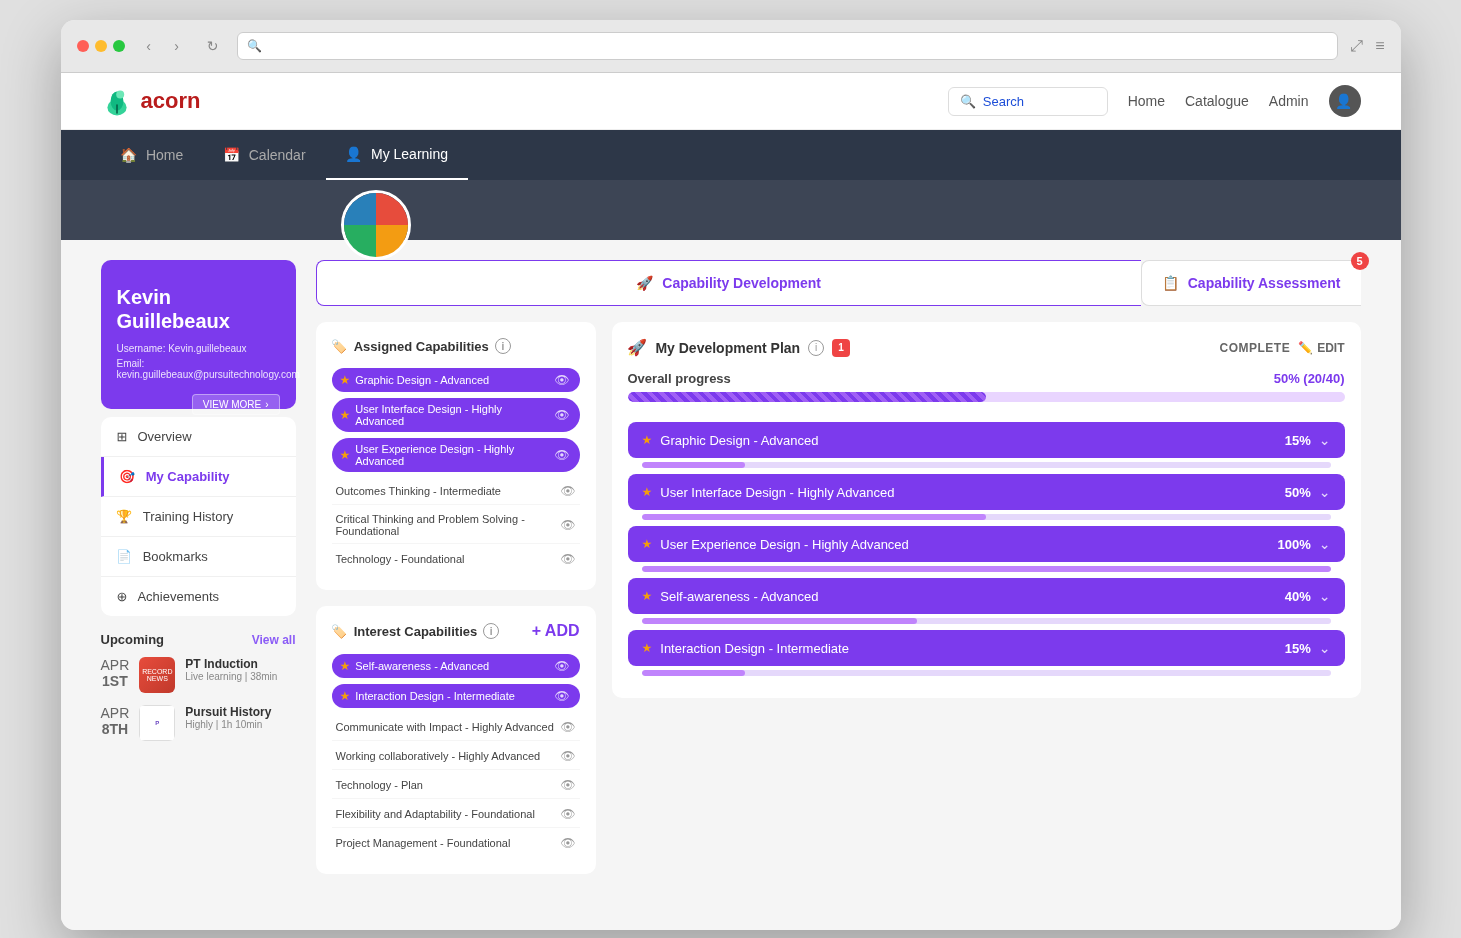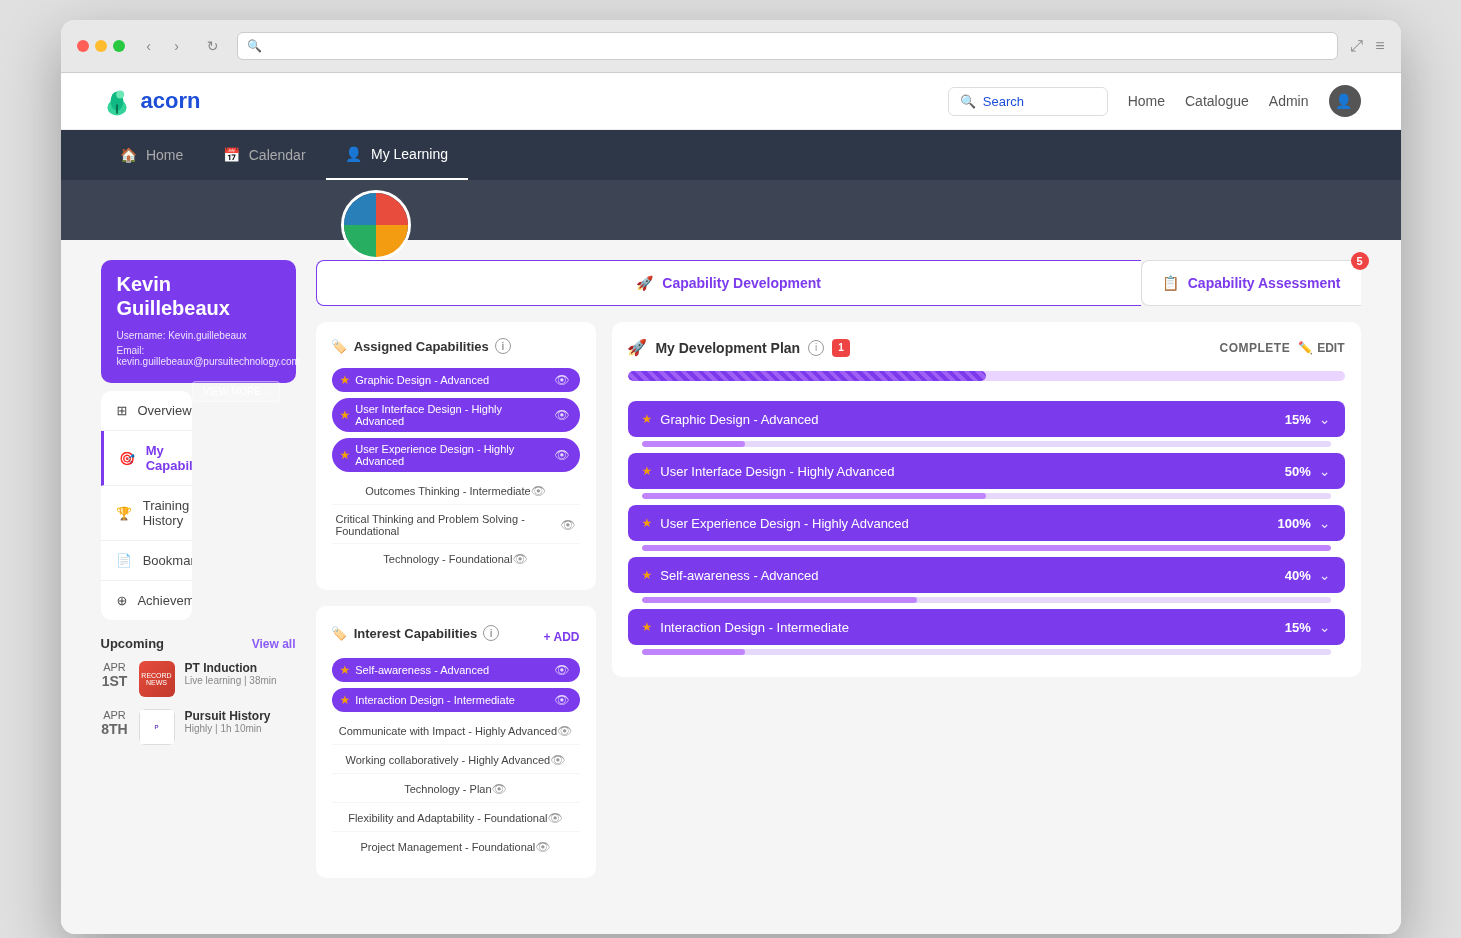--- a/index.html
+++ b/index.html
@@ -63,21 +63,21 @@
     
     .app-header {
       background: white;
       padding: 12px 40px;
       display: flex;
       align-items: center;
       border-bottom: 1px solid #eee;
     }
     .logo {
       display: flex; align-items: center; gap: 8px;
-      font-size: 22px; font-weight: 700; color: #1d4ed8;
+      font-size: 22px; font-weight: 700; color: #b91c1c;
     }
     .logo-icon {
       width: 32px; height: 32px;
     }
     .header-right {
       margin-left: auto;
       display: flex;
       align-items: center;
       gap: 20px;
     }
@@ -159,21 +159,21 @@
     }
 
     
     .sidebar {
       width: 195px;
       flex-shrink: 0;
     }
     .profile-card {
       background: #7c3aed;
       border-radius: 10px;
-      padding: 12px 16px;
+      padding: 25px 16px;
       color: white;
       margin-bottom: 4px;
     }
     .profile-name {
       font-size: 20px;
       font-weight: 700;
       line-height: 1.2;
       margin-bottom: 10px;
     }
     .profile-meta {
@@ -236,21 +236,21 @@
       gap: 10px;
       align-items: flex-start;
       margin-bottom: 12px;
     }
     .upcoming-date {
       font-size: 10px;
       text-align: center;
       color: #666;
       min-width: 28px;
     }
-    .upcoming-date .month { font-size: 11px; text-transform: uppercase; }
+    .upcoming-date .month { font-size: 14px; text-transform: uppercase; }
     .upcoming-date .day { font-size: 14px; font-weight: 700; }
     .upcoming-thumb {
       width: 36px; height: 36px;
       border-radius: 6px;
       overflow: hidden;
       flex-shrink: 0;
     }
     .thumb-record {
       width: 100%; height: 100%;
       background: linear-gradient(135deg, #e74c3c, #c0392b);
@@ -347,24 +347,23 @@
       border-radius: 50%;
       border: 1.5px solid #999;
       display: flex; align-items: center; justify-content: center;
       font-size: 10px;
       color: #999;
       cursor: pointer;
     }
     .add-btn {
       margin-left: auto;
       color: #7c3aed;
-      font-size: 12px;
+      font-size: 16px;
       font-weight: 600;
       cursor: pointer;
-      margin-top: 8px;
     }
     .capability-tag {
       display: inline-flex;
       align-items: center;
       gap: 6px;
       background: #7c3aed;
       color: white;
       border-radius: 20px;
       padding: 5px 10px 5px 8px;
       font-size: 11px;
@@ -377,21 +376,21 @@
       align-items: center;
       gap: 5px;
     }
     .capability-tag .eye-icon {
       font-size: 12px;
       opacity: 0.8;
     }
     .capability-plain {
       display: flex;
       align-items: center;
-      justify-content: center;
+      justify-content: space-between;
       padding: 6px 4px;
       font-size: 11px;
       color: #444;
       border-bottom: 1px solid #f5f5f5;
       margin-bottom: 2px;
     }
     .capability-plain:last-child { border-bottom: none; }
     .capability-plain .eye-icon { color: #999; font-size: 12px; }
     .star-icon { color: #f59e0b; font-size: 12px; }
 
@@ -757,20 +756,24 @@
               <span class="dev-plan-title">My Development Plan</span>
               <div class="info-icon">i</div>
               <div class="alert-badge">1</div>
               <span class="complete-btn">COMPLETE</span>
               <span class="edit-btn">
                 <span>✏️</span>
                 <span>EDIT</span>
               </span>
             </div>
 
+            <div class="progress-header">
+              <span class="progress-label">Overall progress</span>
+              <span class="progress-value">50% (20/40)</span>
+            </div>
             <div class="overall-bar">
               <div class="overall-bar-fill" style="width: 50%;"></div>
             </div>
 
             <div>
               <div class="capability-row">
                 <span class="star-icon">★</span>
                 <span class="cap-name">Graphic Design - Advanced</span>
                 <span class="cap-pct">15%</span>
                 <span class="chevron">⌄</span>

